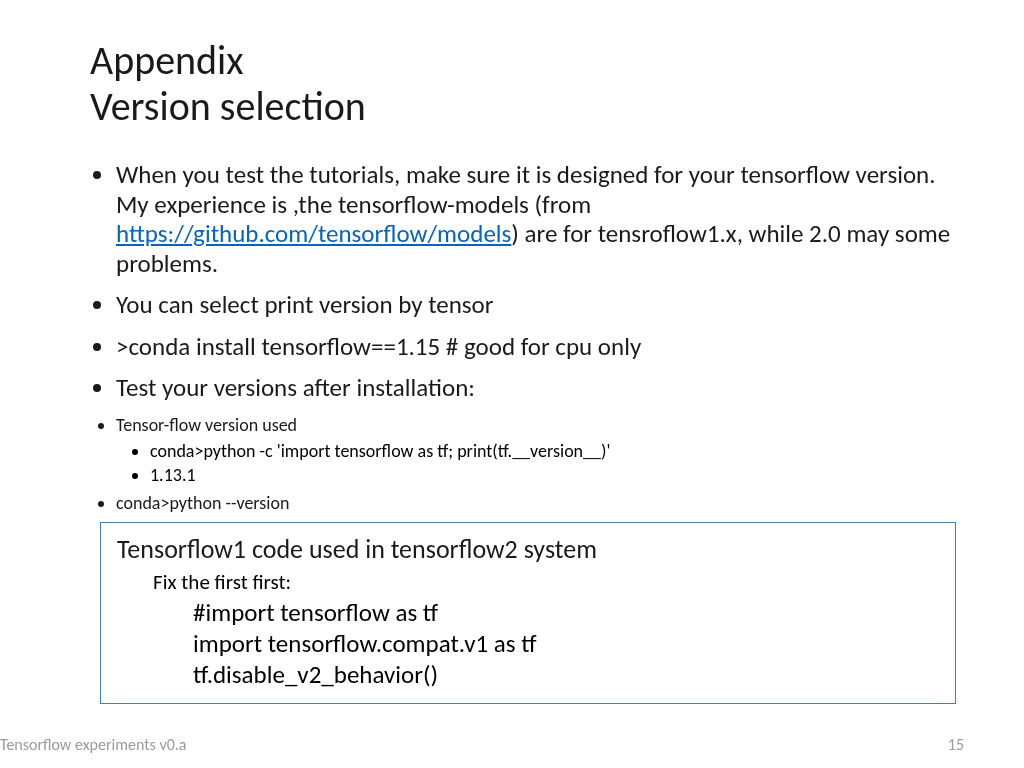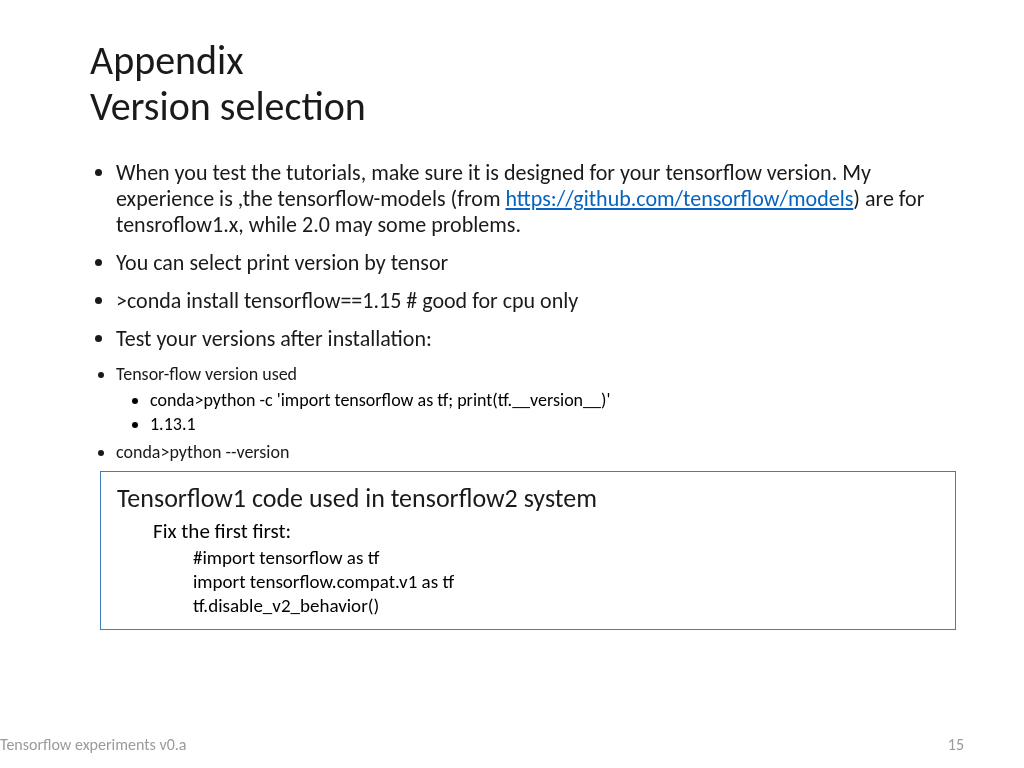--- a/index.html
+++ b/index.html
@@ -25,21 +25,21 @@
     color: #1a1a1a;
     margin-bottom: 30px;
   }
   .title-line { display: block; }
   ul.body {
     margin: 0;
     padding-left: 26px;
     list-style: disc;
   }
   ul.body > li {
-    font-size: 22px;
+    font-size: 25px;
     line-height: 1.18;
     margin-bottom: 12px;
     color: #1a1a1a;
   }
   ul.body > li.small {
     font-size: 18px;
     margin-bottom: 4px;
   }
   ul.sub {
     margin: 2px 0 6px 0;
@@ -65,21 +65,21 @@
     font-size: 26px;
     color: #1a1a1a;
     margin-bottom: 4px;
   }
   .box-sub {
     font-size: 21px;
     margin-left: 36px;
     margin-bottom: 2px;
   }
   .box-code {
-    font-size: 19px;
+    font-size: 25px;
     margin-left: 76px;
     line-height: 1.25;
   }
   .footer {
     position: absolute;
     bottom: 14px;
     left: 0;
     width: 1024px;
     text-align: left;
     font-size: 16px;

